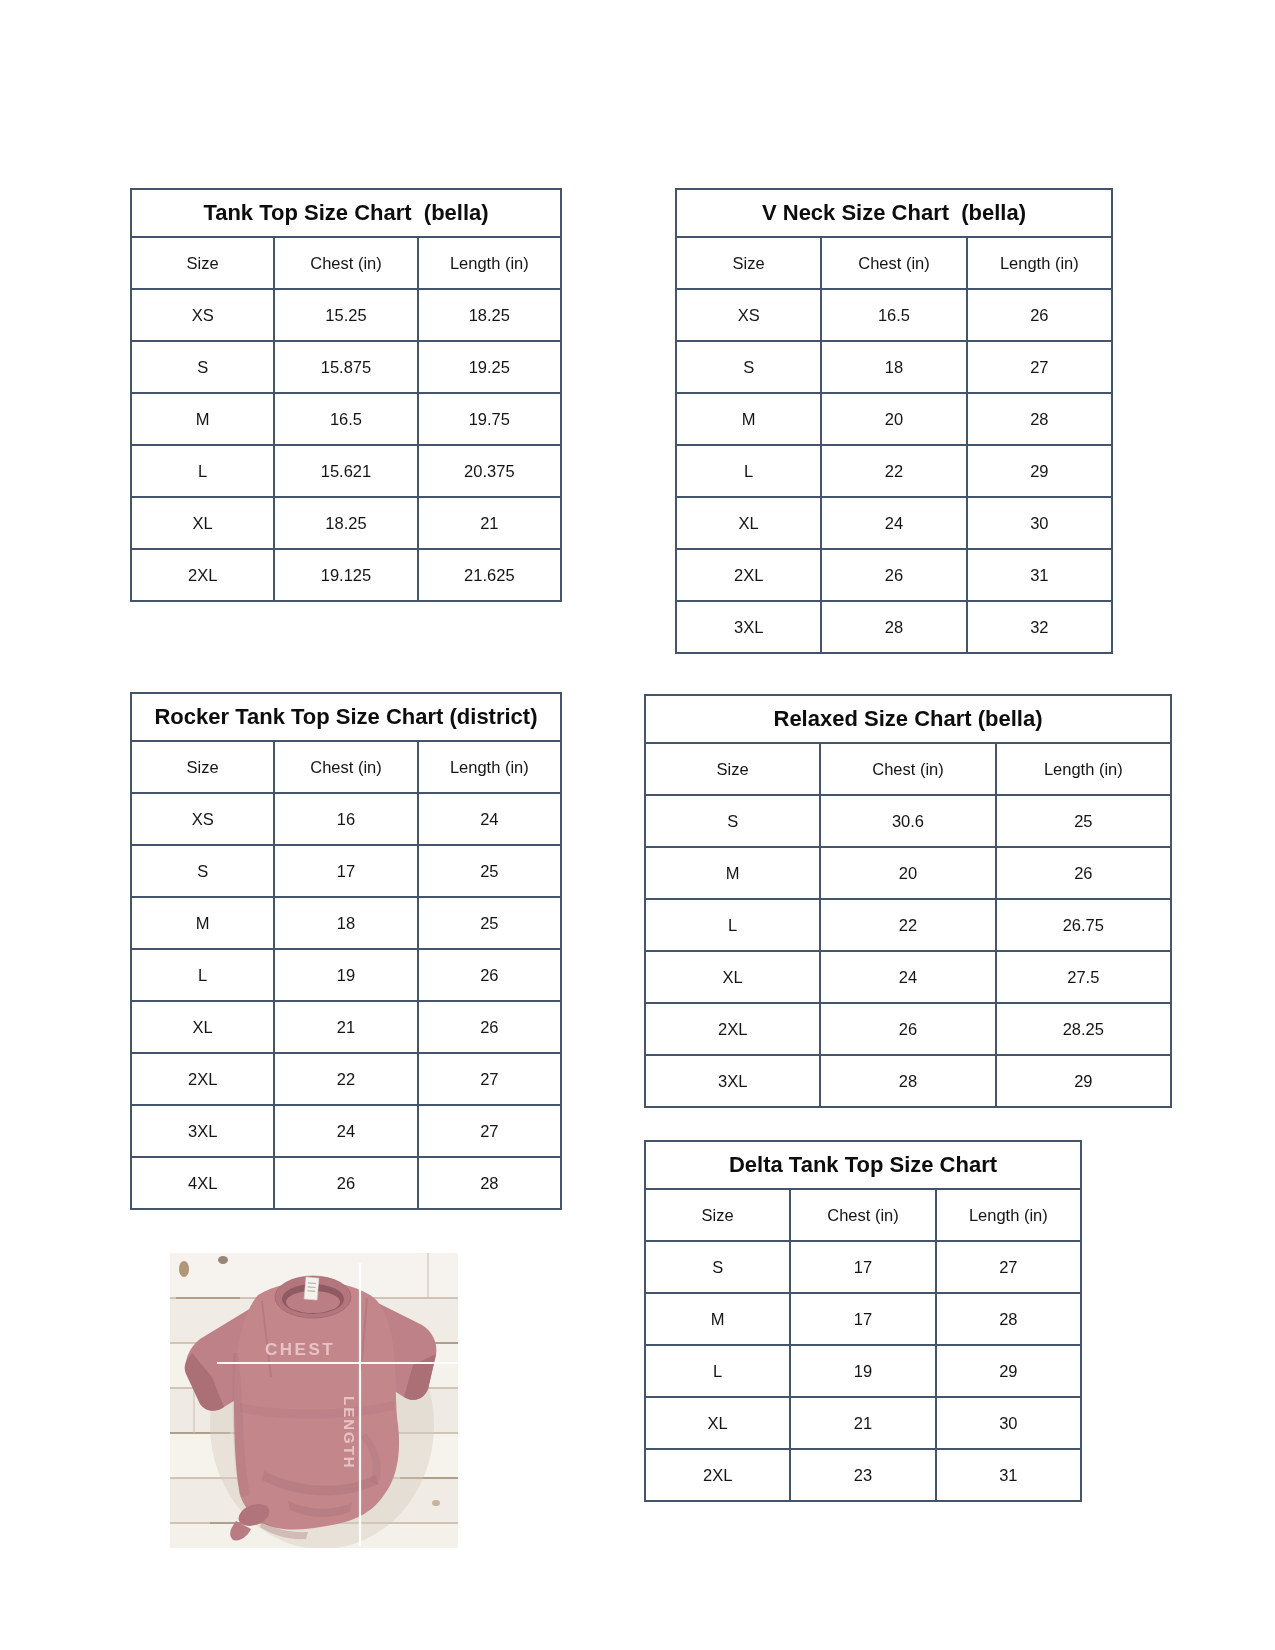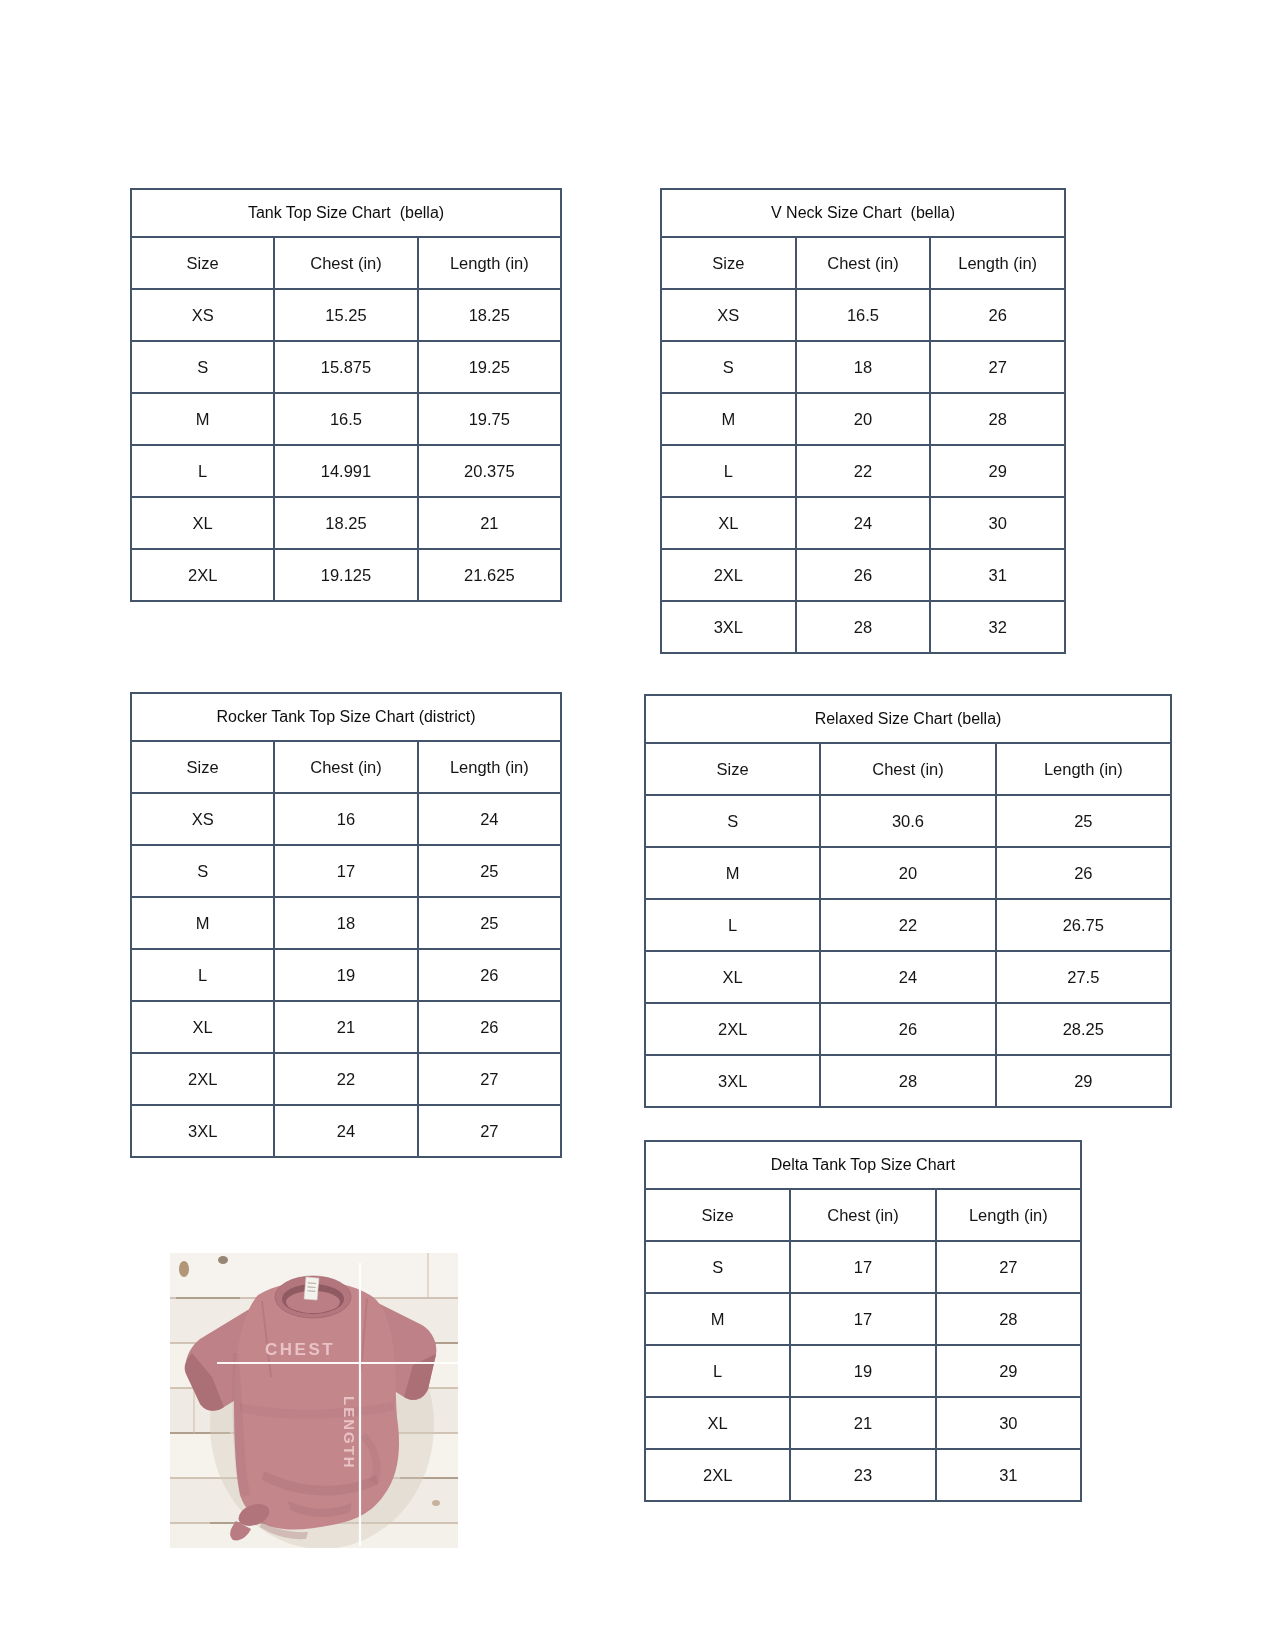--- a/index.html
+++ b/index.html
@@ -3,23 +3,23 @@
 <meta charset="utf-8">
 <style>
   html,body{margin:0;padding:0;background:#ffffff;}
   .page{position:relative;width:1275px;height:1650px;background:#ffffff;overflow:hidden;
         font-family:"Liberation Sans",sans-serif;}
   table.size-table{position:absolute;border-collapse:collapse;table-layout:fixed;background:#ffffff;}
   .size-table th,.size-table td{
     border:2px solid #44546A;text-align:center;vertical-align:middle;
     font-weight:normal;font-size:16.5px;color:#151515;height:50px;padding:0 4px;
     font-family:"Liberation Sans",sans-serif;}
-  .size-table th.title{font-weight:normal;font-size:16px;height:46px;white-space:pre;color:#0d0d0d;}
+  .size-table th.title{font-weight:bold;font-size:22px;height:46px;white-space:pre;color:#0d0d0d;}
   .t1{left:130px;top:188px;width:432px;}
-  .t2{left:660px;top:188px;width:406px;}
+  .t2{left:675px;top:188px;width:438px;}
   .t3{left:130px;top:692px;width:432px;padding-left:13px;}
   .t4{left:644px;top:694px;width:528px;}
   .t5{left:644px;top:1140px;width:438px;}
   .photo-wrap{position:absolute;left:170px;top:1253px;width:288px;height:358px;}
   .photo-wrap svg{display:block;}
 </style>
 </head>
 <body>
 
 <div class="page">
@@ -46,21 +46,21 @@
           <td>15.875</td>
           <td>19.25</td>
         </tr>
         <tr>
           <td>M</td>
           <td>16.5</td>
           <td>19.75</td>
         </tr>
         <tr>
           <td>L</td>
-          <td>14.991</td>
+          <td>15.621</td>
           <td>20.375</td>
         </tr>
         <tr>
           <td>XL</td>
           <td>18.25</td>
           <td>21</td>
         </tr>
         <tr>
           <td>2XL</td>
           <td>19.125</td>
@@ -158,20 +158,25 @@
         </tr>
         <tr>
           <td>2XL</td>
           <td>22</td>
           <td>27</td>
         </tr>
         <tr>
           <td>3XL</td>
           <td>24</td>
           <td>27</td>
+        </tr>
+        <tr>
+          <td>4XL</td>
+          <td>26</td>
+          <td>28</td>
         </tr>
       </tbody>
   </table>
 
   <table class="size-table t4">
     <thead>
       <tr>
         <th colspan="3" class="title">Relaxed Size Chart (bella)</th>
       </tr>
       <tr>

